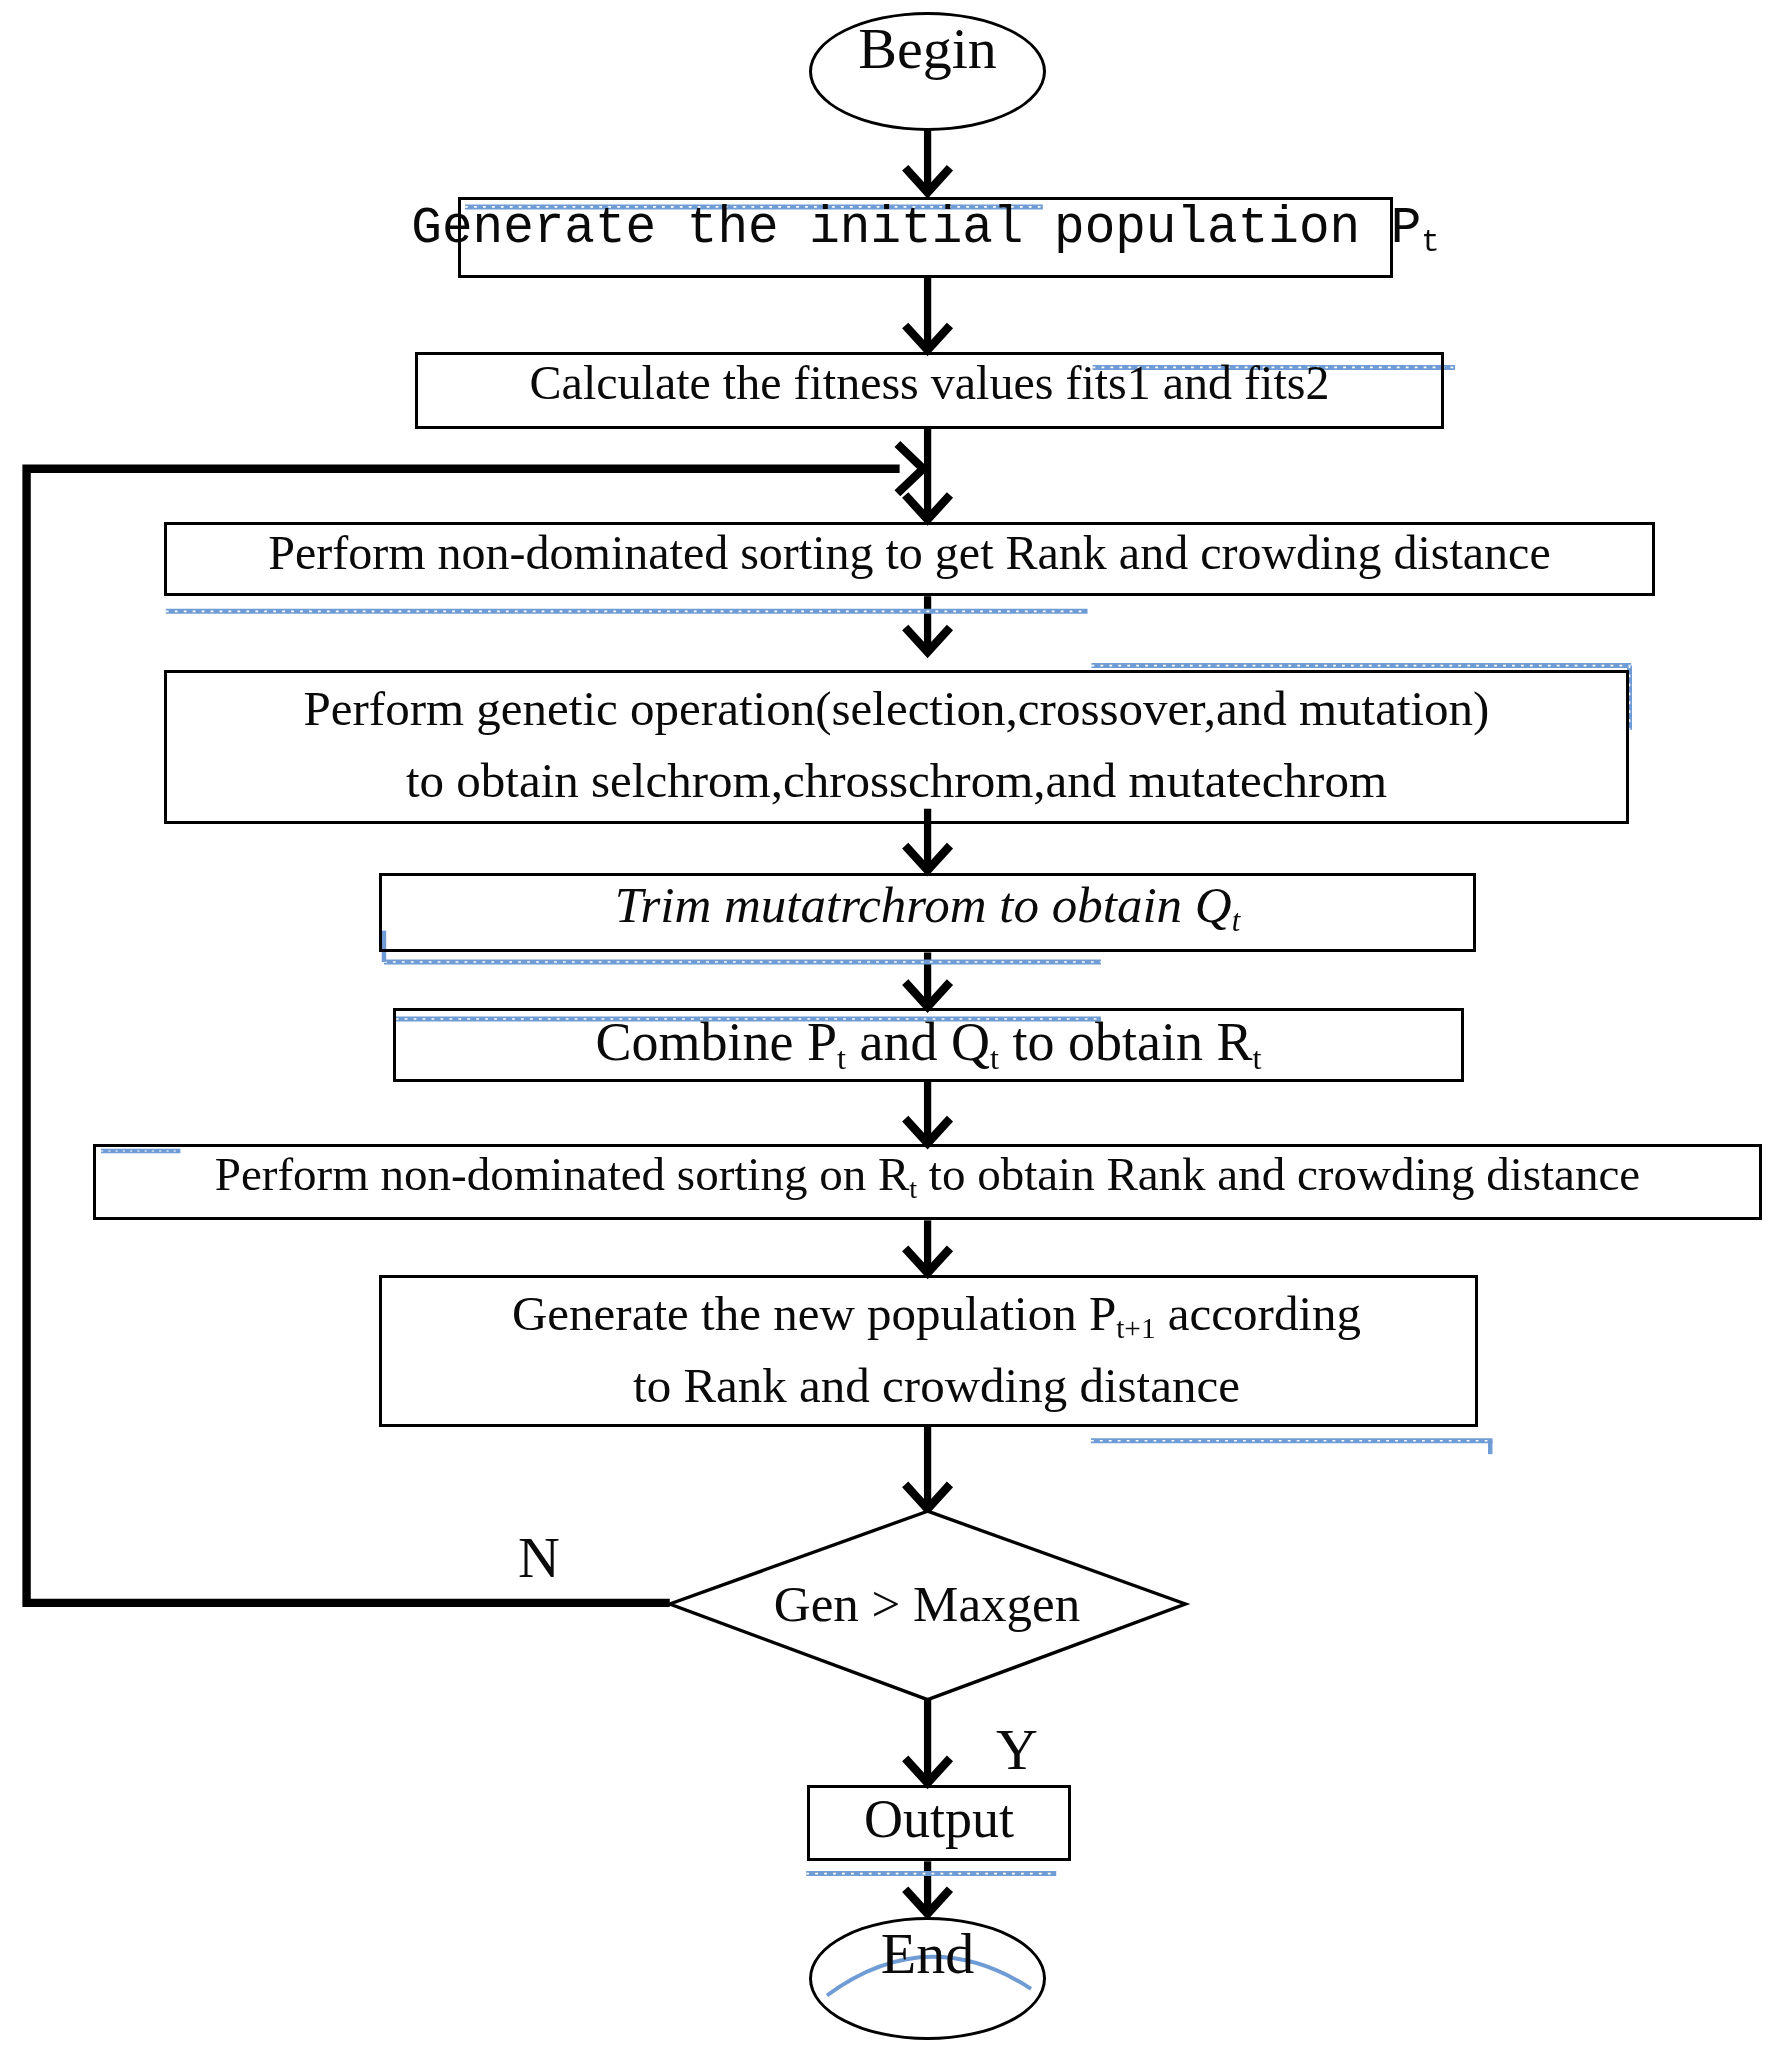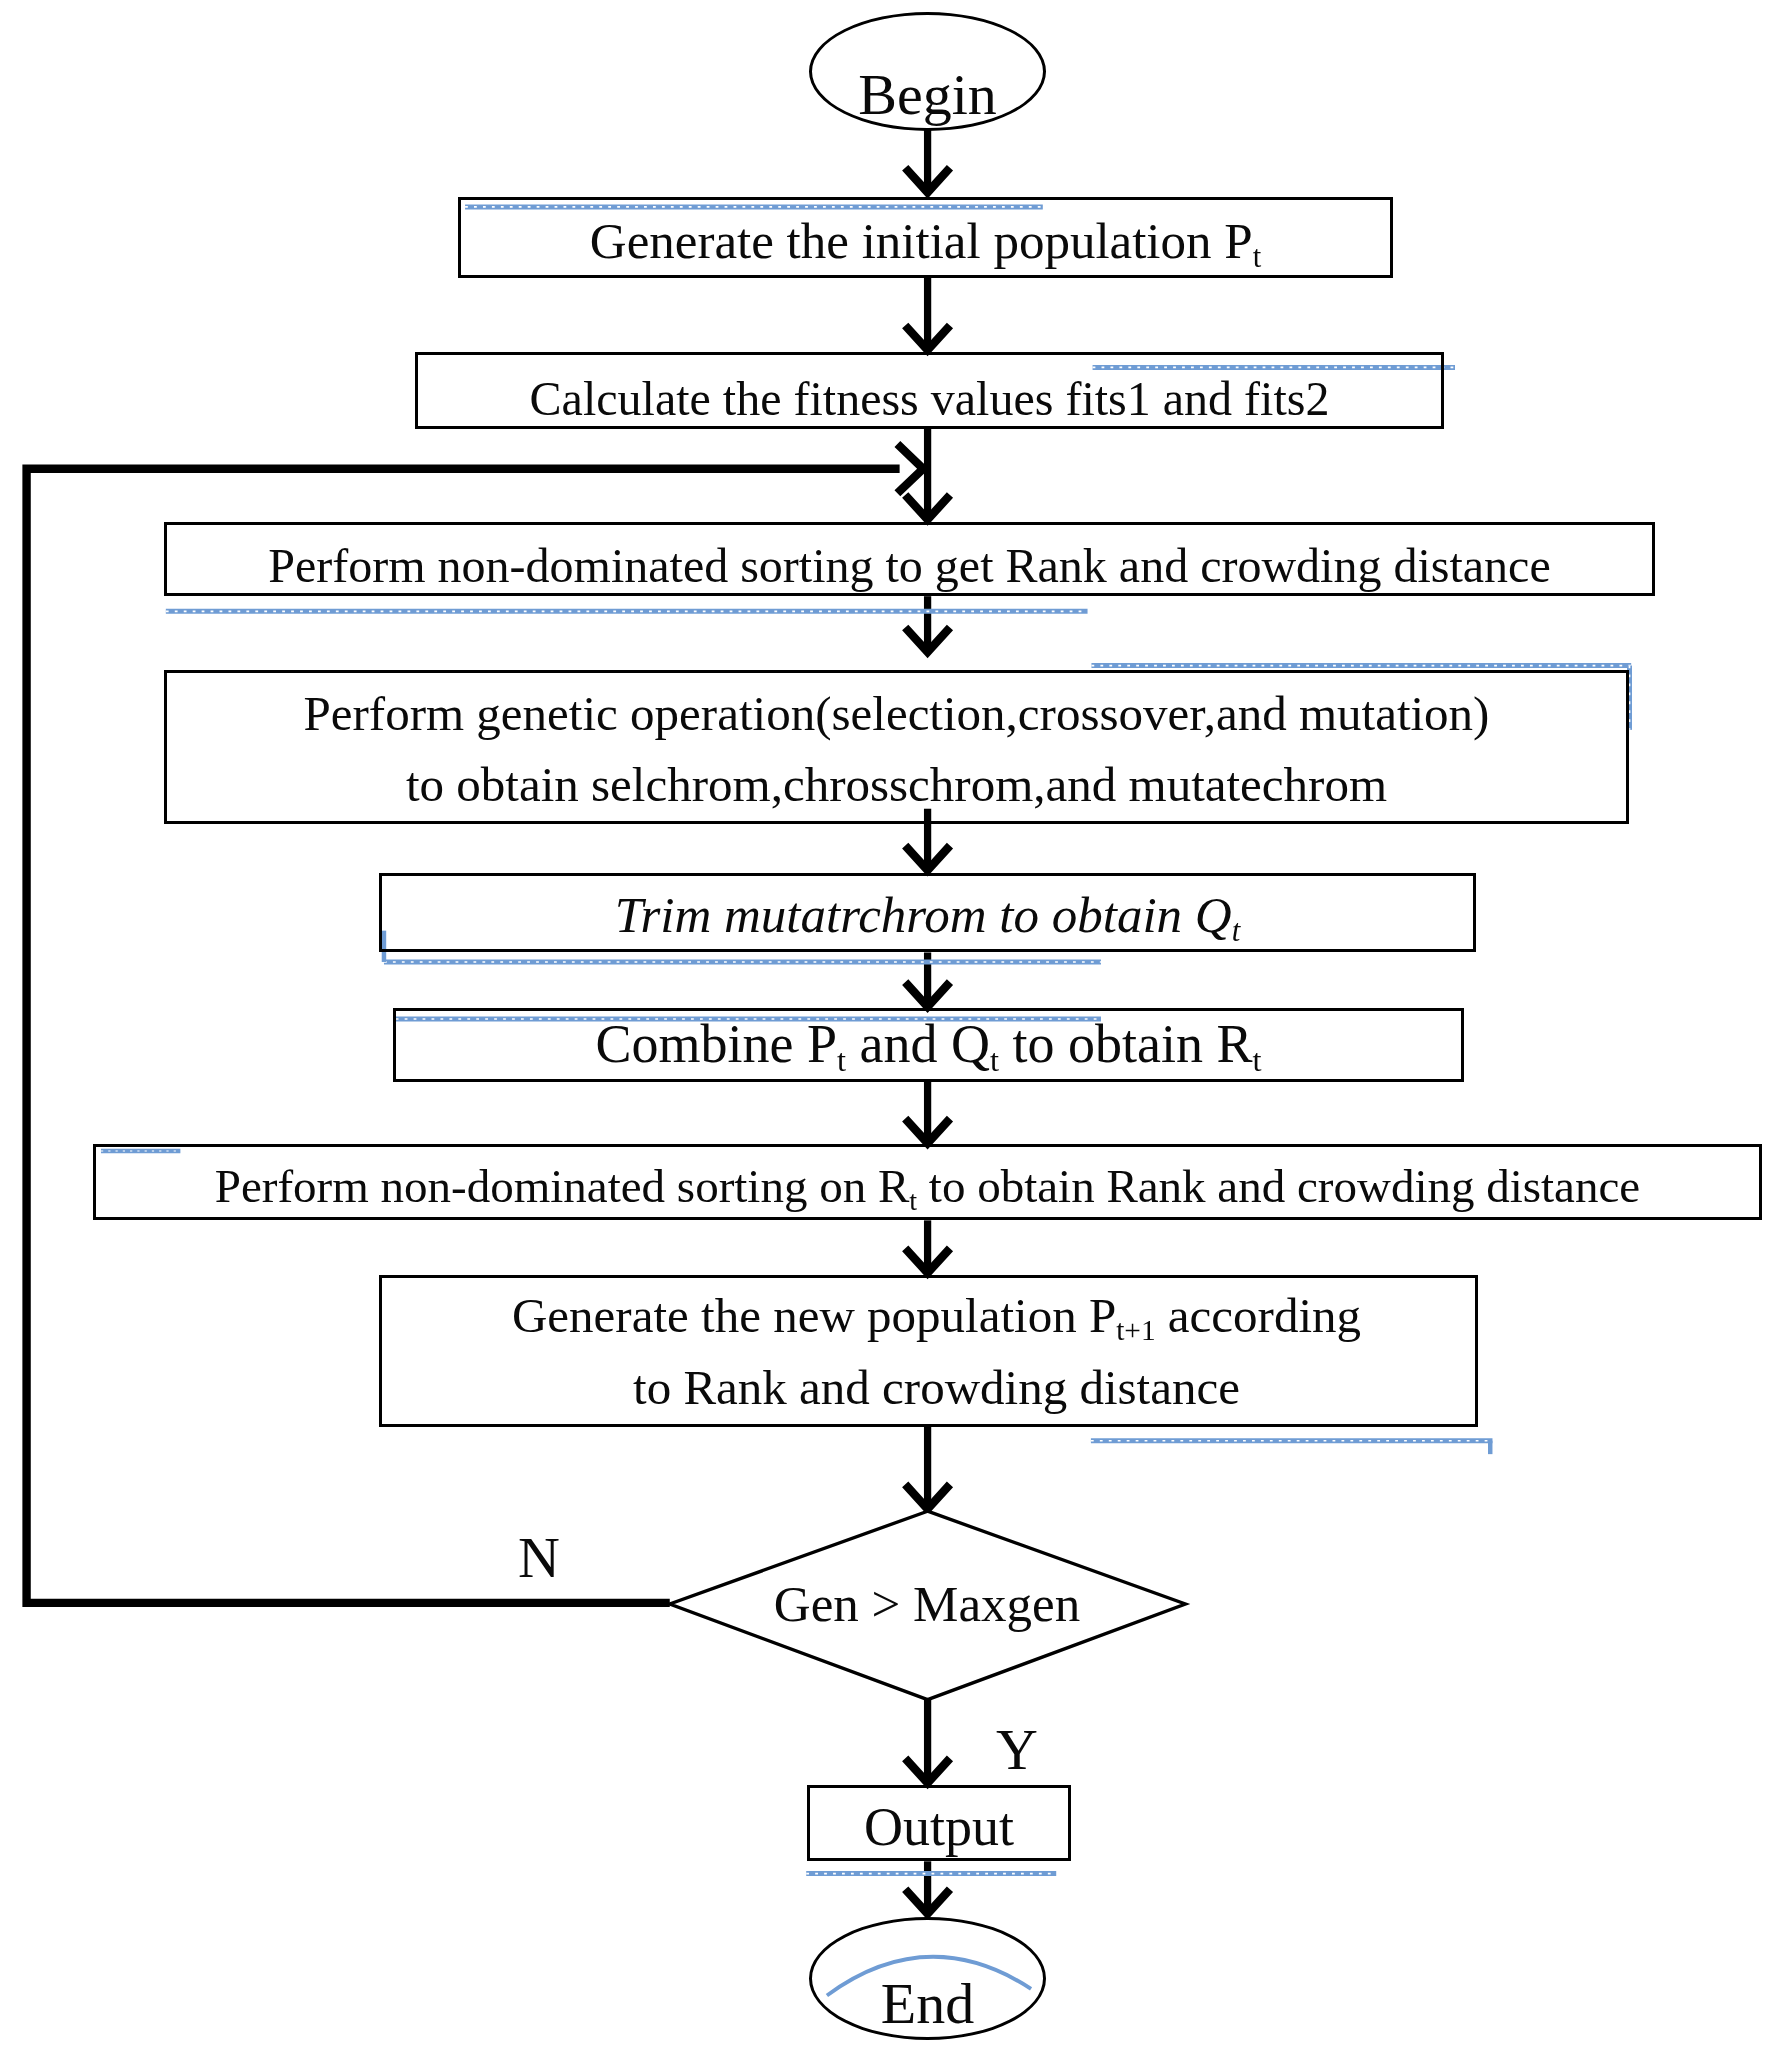--- a/index.html
+++ b/index.html
@@ -9,21 +9,21 @@
     height:2066px;
     background:#ffffff;
     font-family:"Liberation Serif","DejaVu Serif",serif;
     color:#0a0a0a;
     overflow:hidden;
   }
   #lines{position:absolute;left:0;top:0;width:1778px;height:2066px;}
   .node{
     position:absolute;
     display:flex;
-    align-items:flex-end;
+    align-items:flex-start;
     justify-content:center;
     text-align:center;
     box-sizing:border-box;
     background:transparent;
     white-space:nowrap;
   }
   .box{border:3.9px solid #000;font-size:49px;}
   .ellipse{border:3.4px solid #000;border-radius:50%;font-size:58px;}
   .sub{font-size:0.6em;vertical-align:-0.28em;letter-spacing:0;}
   .twoline{line-height:1.46;}
@@ -116,21 +116,21 @@
         <line x1="1441" y1="3350" x2="1888" y2="3350" stroke="#fff" stroke-width="3" stroke-dasharray="5 11"></line>
       </g>
       <path d="M1478 3568 Q1658 3436 1843 3556" stroke="#6f9cd4" stroke-width="7" fill="none"></path>
     </g>
   </svg>
 
   <div class="node ellipse" style="left:809px;top:12.3px;width:237px;height:119px;">
     <span>Begin</span>
   </div>
 
-  <div class="node box fs92" style="left:458px;top:197px;width:935px;height:81px;">
+  <div class="node box fs92" style="left:458px;top:197px;width:935px;height:81px;font-family:Liberation Mono, monospace;">
     <span><span>Generate the initial population P</span><span class="sub">t</span></span>
   </div>
 
   <div class="node box fs86" style="left:415px;top:352px;width:1029px;height:77px;">
     <span>Calculate the fitness values fits1 and fits2</span>
   </div>
 
   <div class="node box fs86" style="left:164px;top:522px;width:1491px;height:74px;">
     <span>Perform non-dominated sorting to get Rank and crowding distance</span>
   </div>

